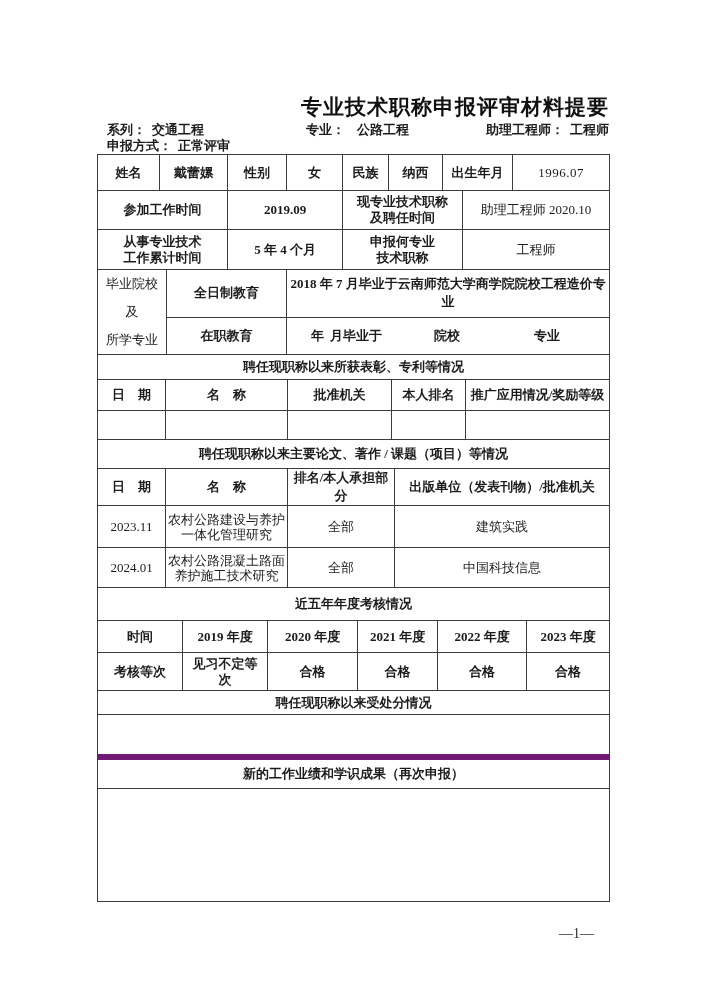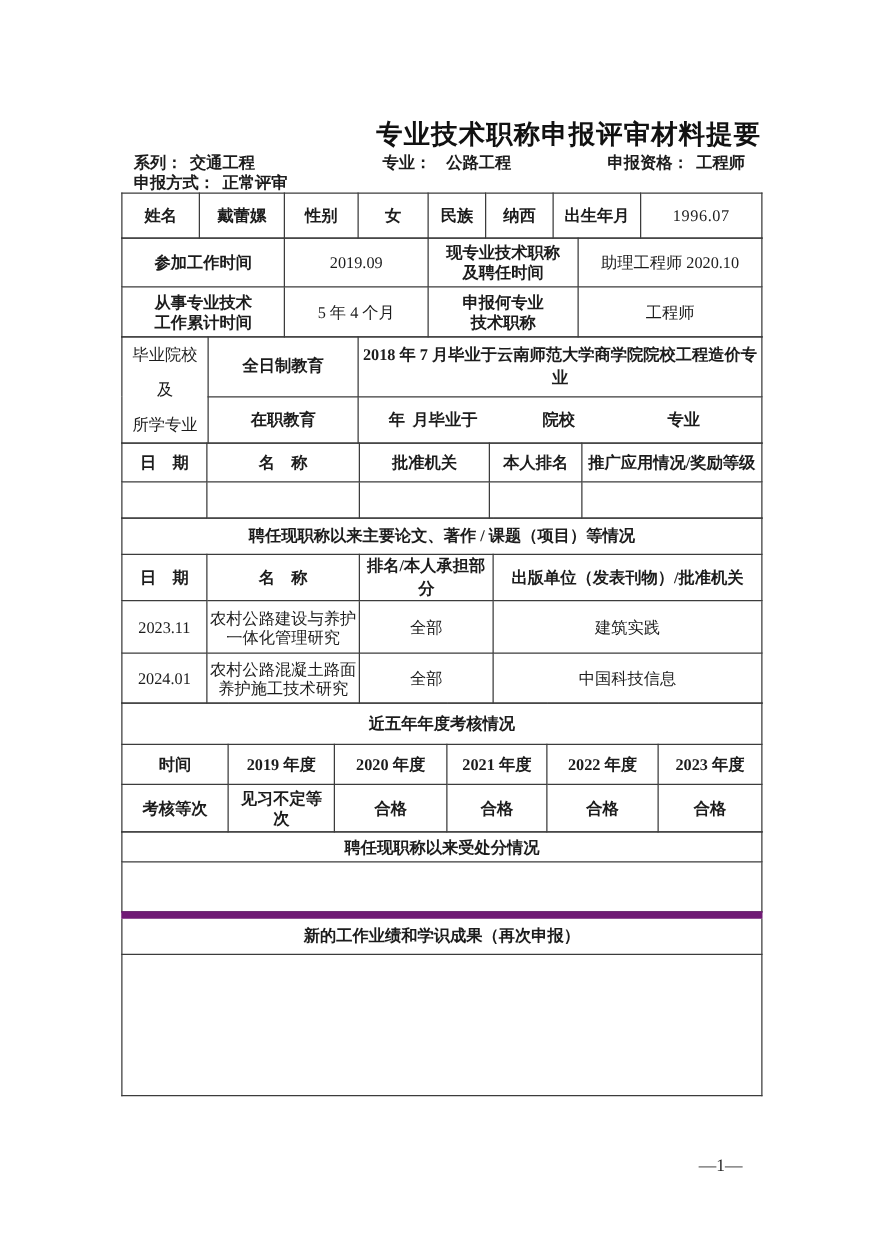--- a/index.html
+++ b/index.html
@@ -23,21 +23,21 @@
   }
   table.doc-table.first{margin-top:0;}
   table.doc-table.thick-top{margin-top:-1px;border-top:6px solid #701a75;}
   .doc-table td{
     border:1px solid #3c3c3c;text-align:center;vertical-align:middle;
     font-size:13px;padding:0 2px;overflow:hidden;
   }
   .lbl{font-weight:bold;}
   .reg{font-weight:normal;}
   .big-num{font-size:17px;font-weight:normal;letter-spacing:0.5px;}
-  .mid-num{font-size:15px;font-weight:normal;}
+  .mid-num{font-size:15px;font-weight:bold;}
   .name-val{font-size:16px;font-weight:bold;}
   .sex-val{font-size:15px;font-weight:bold;}
   .sec-title{font-weight:bold;font-size:13.5px;}
   .small-head{font-size:11.5px;font-weight:bold;padding:0 1px;}
   .paper-name{font-size:11.5px;font-weight:normal;line-height:15px;padding:0 9px;}
   .part-val{font-size:15px;font-weight:normal;}
   .edu-left{text-align:left;padding-left:11px;font-size:12px;font-weight:bold;}
   .edu-blank{display:flex;align-items:center;font-size:13px;font-weight:bold;padding-left:22px;}
   .edu-blank .b1{margin-left:0;}
   .edu-blank .b2{margin-left:6px;}
@@ -62,21 +62,21 @@
       <span>系列：</span>
       <span class="meta-gap"></span>
       <span>交通工程</span>
     </span>
     <span class="meta-seg2">
       <span>专业：</span>
       <span class="meta-gap-wide"></span>
       <span>公路工程</span>
     </span>
     <span class="meta-seg3">
-      <span>申报资格：</span>
+      <span>助理工程师：</span>
       <span class="meta-gap"></span>
       <span>工程师</span>
     </span>
   </div>
   <div class="meta-line">
     <span>申报方式：</span>
     <span class="meta-gap"></span>
     <span>正常评审</span>
   </div>
 
@@ -168,20 +168,23 @@
 
   <table class="doc-table">
     <colgroup>
         <col style="width:68px">
         <col style="width:122px">
         <col style="width:104px">
         <col style="width:74px">
         <col style="width:144px">
       </colgroup>
     <tbody>
+        <tr>
+      <td colspan="5" class="sec-title" style="height:24px">聘任现职称以来所获表彰、专利等情况</td>
+    </tr>
     <tr>
       <td class="lbl" style="height:30px">日　期</td>
       <td class="lbl">名　称</td>
       <td class="lbl">批准机关</td>
       <td class="lbl">本人排名</td>
       <td class="small-head">推广应用情况/奖励等级</td>
     </tr>
     <tr>
       <td style="height:28px"></td>
       <td></td>

